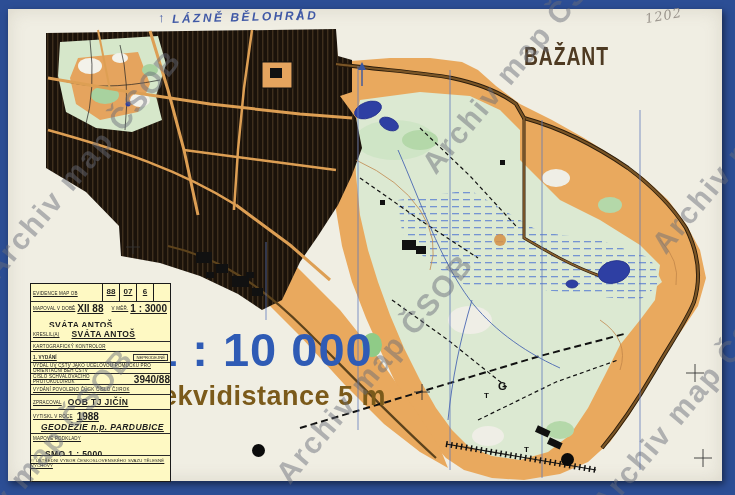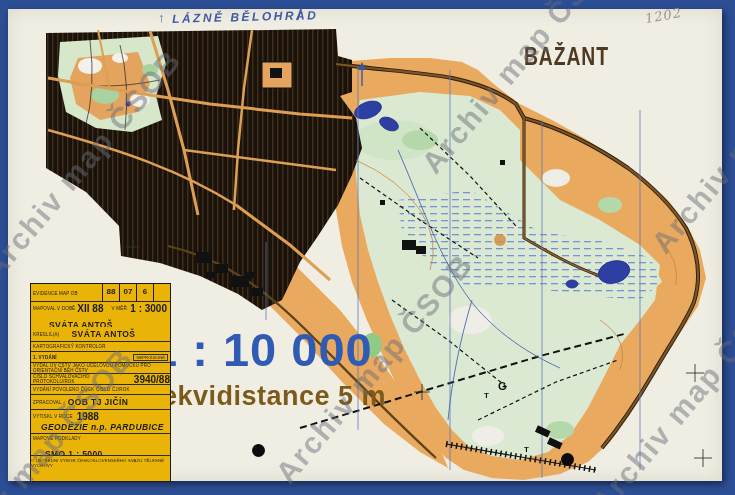--- a/index.html
+++ b/index.html
@@ -18,22 +18,22 @@
   .hand-arrow{left:158px;top:10px;font-size:13px;color:#4059a6;font-weight:bold;}
   .hand-slash{left:297px;top:6px;font-size:16px;color:#4059a6;transform:rotate(8deg);font-weight:bold;}
   .pencil-num{left:645px;top:8px;font-size:13px;font-style:italic;color:#9a948c;
               font-family:"DejaVu Serif", serif;transform:rotate(-10deg);letter-spacing:1px;}
   .watermark{position:absolute;font-size:30px;font-weight:bold;letter-spacing:2px;
              color:rgba(105,108,122,.48);transform:rotate(-50deg);transform-origin:0 50%;
              white-space:nowrap;pointer-events:none;}
   .punch-hole{position:absolute;width:13px;height:13px;border-radius:50%;background:#0b0b0b;}
   
   .info-table{position:absolute;left:30px;top:283px;width:141px;height:199px;
-              background:#eab308;border:1.5px solid #1a1a1a;box-sizing:border-box;
-              color:#1c1c1c;display:flex;flex-direction:column;}
+              background:#fef9c3;border:1.5px solid #1a1a1a;box-sizing:border-box;
+              color:#1c1c1c;display:flex;flex-direction:column;text-decoration:underline;}
   .tr{border-bottom:1px solid #2a2a2a;box-sizing:border-box;position:relative;overflow:hidden;flex:0 0 auto;}
   .tr:last-child{border-bottom:none;}
   .tiny{font-size:4.5px;letter-spacing:.2px;color:#222;}
   .val{font-size:10px;font-weight:bold;}
   .name{font-size:8.5px;font-weight:bold;letter-spacing:.4px;}
   .flexrow{display:flex;align-items:center;}
   .evcells{display:flex;border-left:1.5px solid #1a1a1a;}
   .evcell{width:16px;text-align:center;border-right:1px solid #1a1a1a;font-size:8px;
           font-weight:bold;line-height:16px;}
   .evcell:last-child{border-right:none;}

